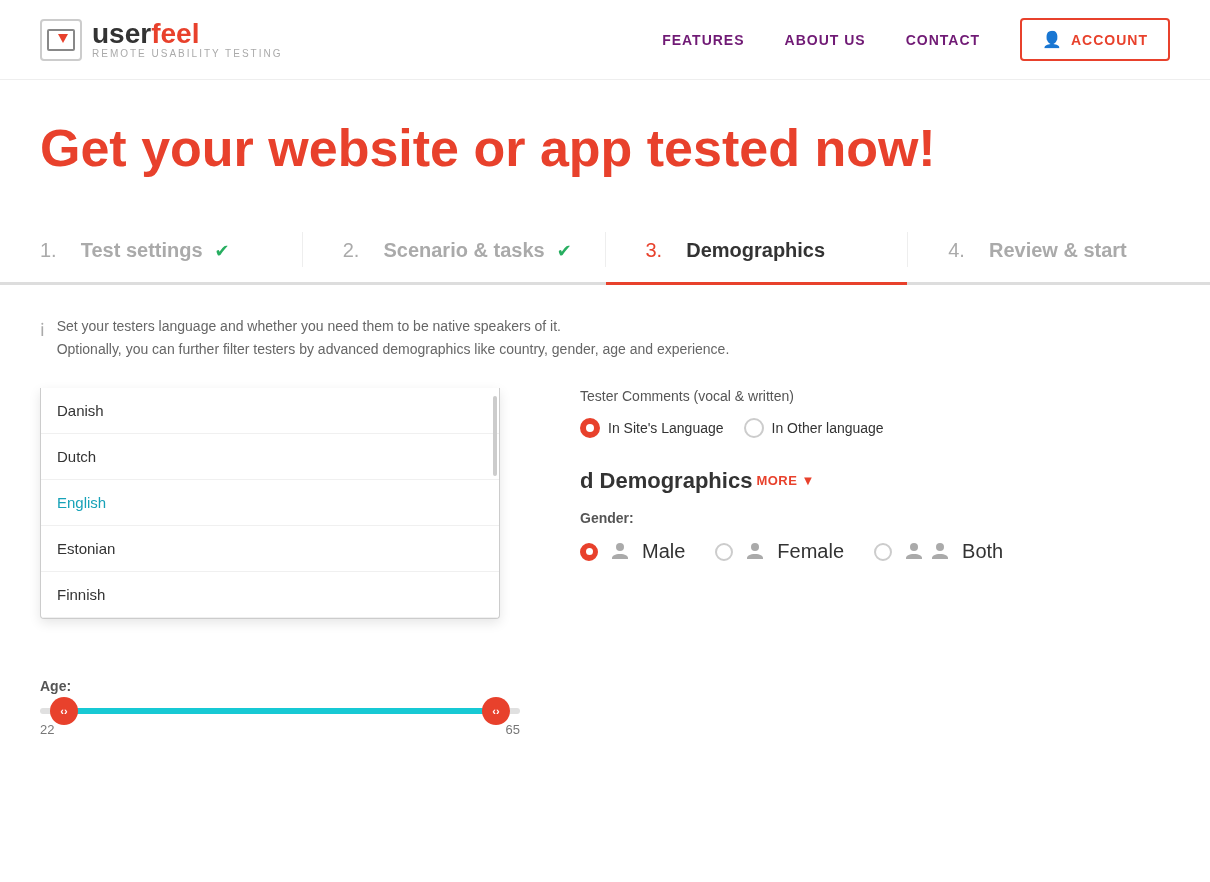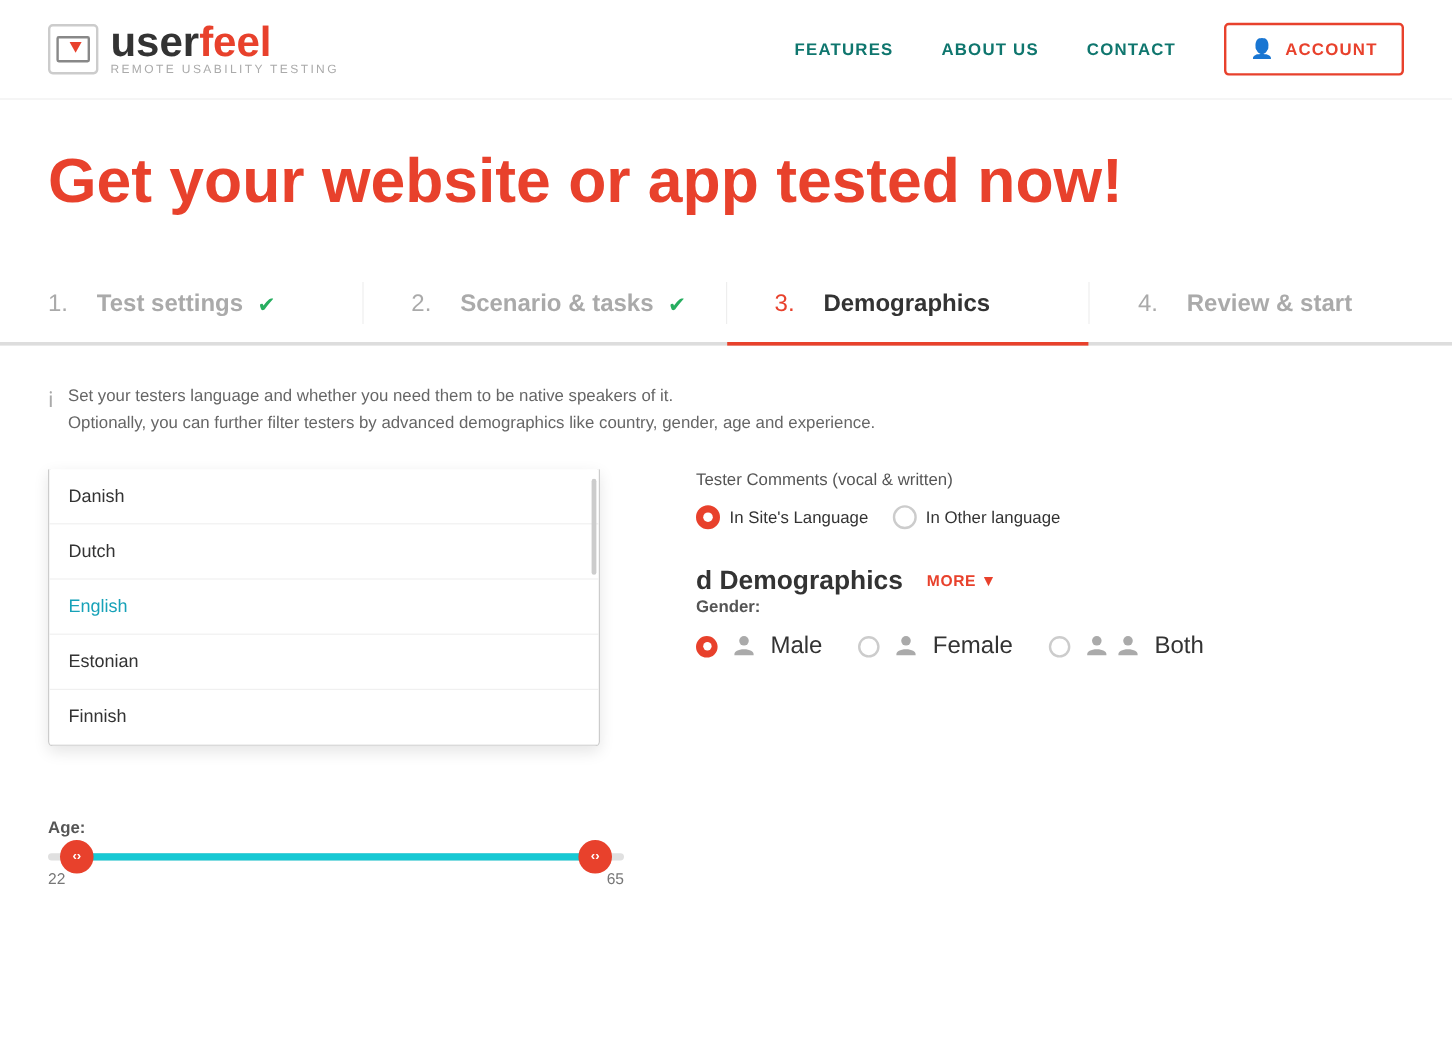--- a/index.html
+++ b/index.html
@@ -21,26 +21,26 @@
       position: relative;
     }
     .logo-icon-cursor {
       position: absolute; bottom: 6px; right: 5px;
       width: 0; height: 0;
       border-left: 5px solid transparent;
       border-right: 5px solid transparent;
       border-top: 9px solid #e8412c;
     }
     .logo-text { display: flex; flex-direction: column; }
-    .logo-name { font-size: 35px; font-weight: 300; color: #555; line-height: 1; }
+    .logo-name { font-size: 28px; font-weight: 300; color: #555; line-height: 1; }
     .logo-name strong { font-weight: 700; color: #333; }
     .logo-name span.feel { color: #e8412c; font-weight: 700; }
     .logo-sub { font-size: 10px; letter-spacing: 2px; color: #aaa; text-transform: uppercase; }
     .nav-links { display: flex; align-items: center; gap: 40px; }
-    .nav-link { text-decoration: none; color: #0f766e; font-size: 14px; font-weight: 600; letter-spacing: 1px; text-transform: uppercase; }
+    .nav-link { text-decoration: none; color: #701a75; font-size: 14px; font-weight: 600; letter-spacing: 1px; text-transform: uppercase; }
     .account-btn {
       border: 2px solid #e8412c; color: #e8412c; background: #fff;
       padding: 10px 20px; border-radius: 4px; font-size: 14px; font-weight: 700;
       letter-spacing: 1px; cursor: pointer; display: flex; align-items: center; gap: 8px;
       text-transform: uppercase;
     }
     .account-icon { font-size: 16px; }
 
     
     .hero { padding: 40px 40px 20px; }
@@ -112,21 +112,21 @@
       display: flex; align-items: center; justify-content: center; flex-shrink: 0;
     }
     .radio-circle.checked { border-color: #e8412c; background: #e8412c; }
     .radio-circle.checked::after {
       content: ''; width: 8px; height: 8px; border-radius: 50%; background: #fff;
     }
     .radio-text { font-size: 14px; color: #333; }
 
     
     .adv-demo-section { margin-top: 30px; position: relative; }
-    .adv-demo-header { display: flex; align-items: center; gap: 20px; }
+    .adv-demo-header { display: flex; align-items: center; gap: 4px; margin-bottom: 16px; }
     .adv-demo-title { font-size: 22px; font-weight: 700; color: #333; }
     .show-more { color: #e8412c; font-size: 13px; font-weight: 700; cursor: pointer; display: flex; align-items: center; gap: 4px; letter-spacing: 0.5px; }
     .age-label { font-size: 14px; color: #555; margin-bottom: 14px; font-weight: 600; }
     .slider-row { display: flex; align-items: center; gap: 0; }
     .slider-track-container { flex: 1; position: relative; height: 6px; }
     .slider-track-bg { height: 6px; background: #e0e0e0; border-radius: 3px; position: relative; }
     .slider-track-fill {
       position: absolute; left: 5%; right: 5%; top: 0; bottom: 0;
       background: #17c9d4; border-radius: 3px;
     }

